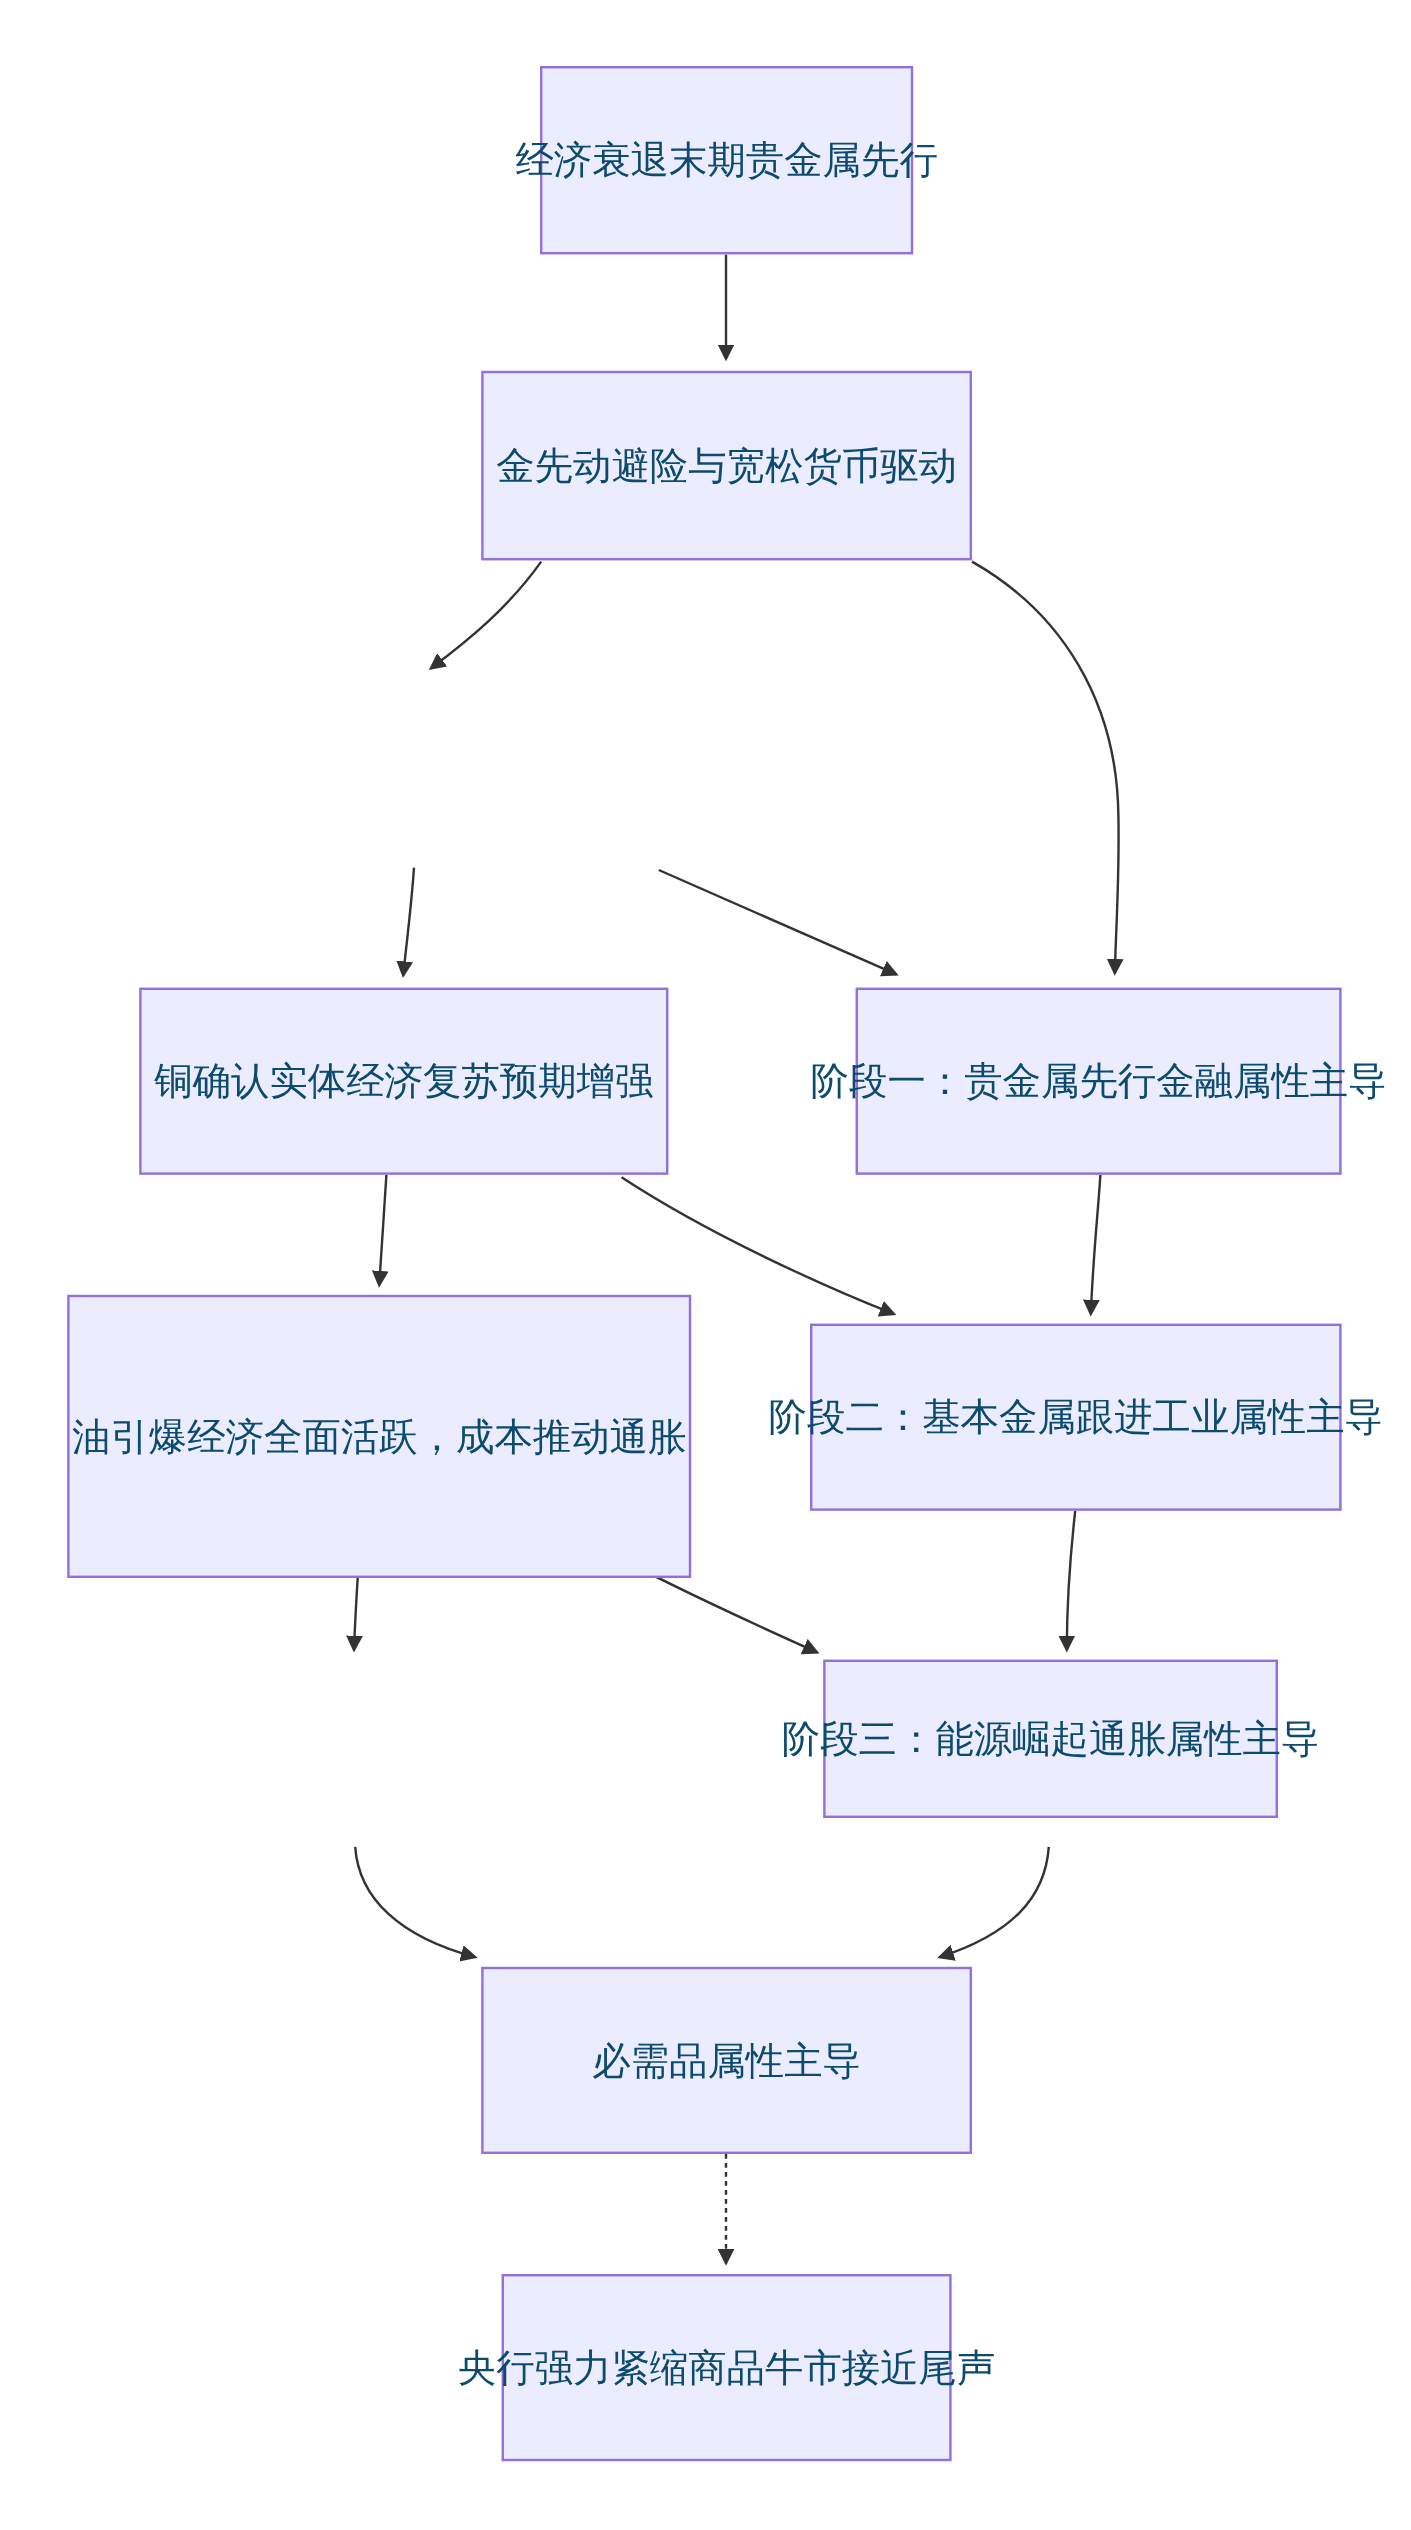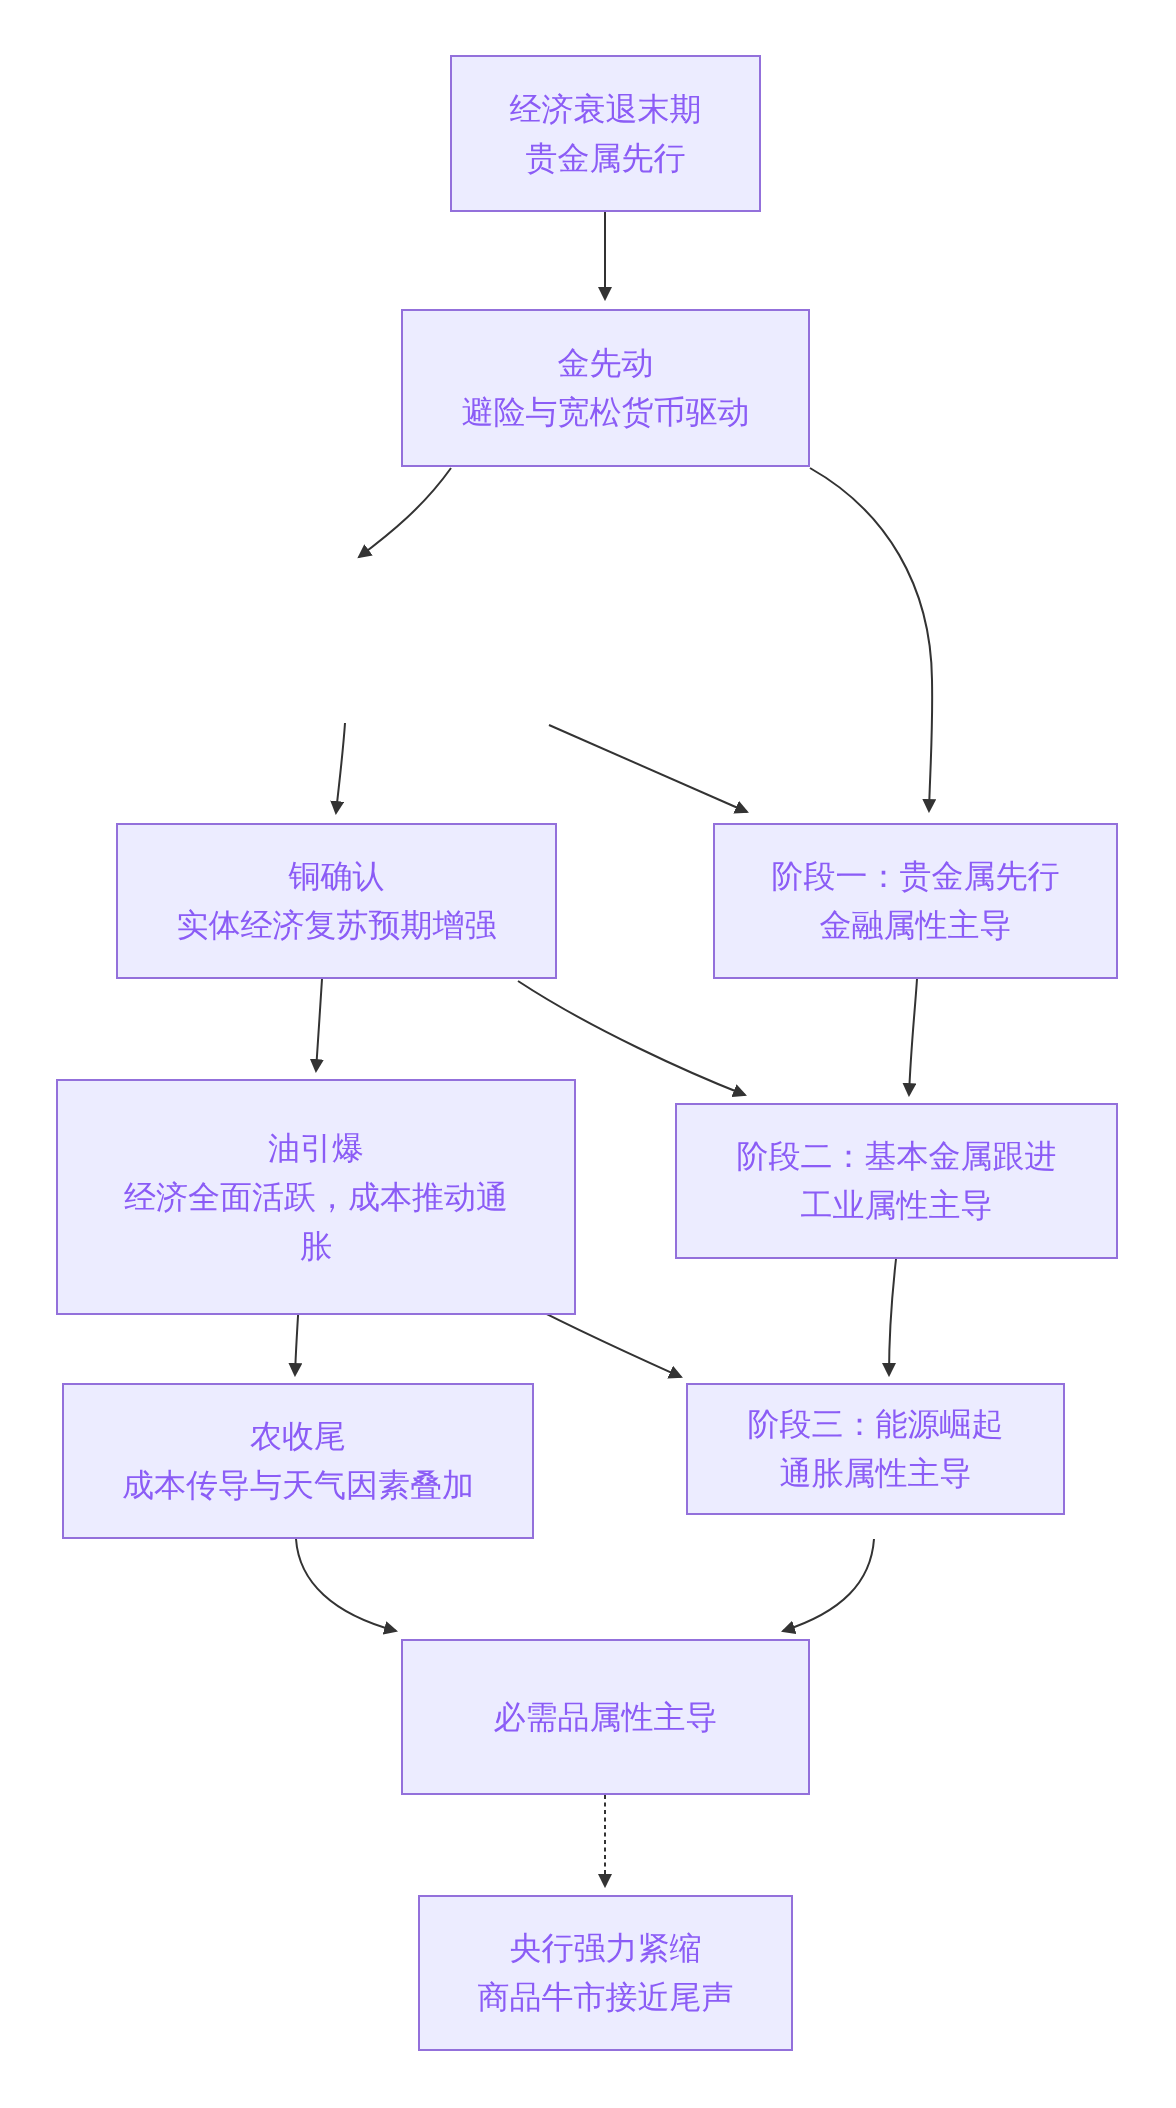--- a/index.html
+++ b/index.html
@@ -14,23 +14,22 @@
   #edges {
     position: absolute;
     left: 0; top: 0;
     width: 1176px; height: 2108px;
   }
   .node {
     position: absolute;
     box-sizing: border-box;
     background: #ECECFF;
     border: 2px solid #9370DB;
-    color: #8b5cf6;
+    color: #0c4a6e;
     display: flex;
-    flex-direction: column;
     align-items: center;
     justify-content: center;
     text-align: center;
     font-size: 32px;
     line-height: 49px;
   }
   .node .ln { display: block; white-space: nowrap; }
   .edge {
     fill: none;
     stroke: #333333;
@@ -90,24 +89,20 @@
     <span class="ln">油引爆</span>
     <span class="ln">经济全面活跃，成本推动通</span>
     <span class="ln">胀</span>
   </div>
 
   <div class="node" style="left:675px; top:1103px; width:443px; height:156px">
     <span class="ln">阶段二：基本金属跟进</span>
     <span class="ln">工业属性主导</span>
   </div>
 
-  <div class="node" style="left:62px; top:1383px; width:472px; height:156px">
-    <span class="ln">农收尾</span>
-    <span class="ln">成本传导与天气因素叠加</span>
-  </div>
 
   <div class="node" style="left:686px; top:1383px; width:379px; height:132px">
     <span class="ln">阶段三：能源崛起</span>
     <span class="ln">通胀属性主导</span>
   </div>
 
   <div class="node" style="left:401px; top:1639px; width:409px; height:156px">
     <span class="ln">必需品属性主导</span>
   </div>
 

